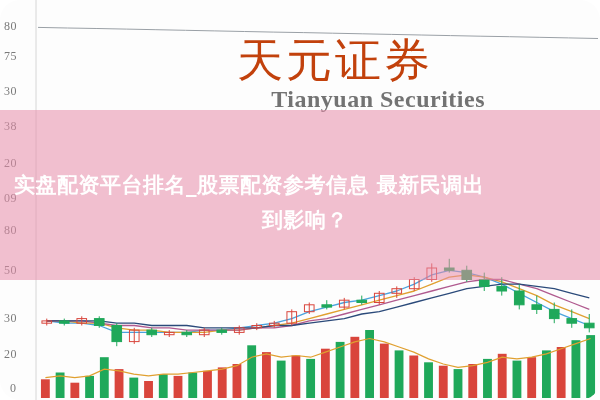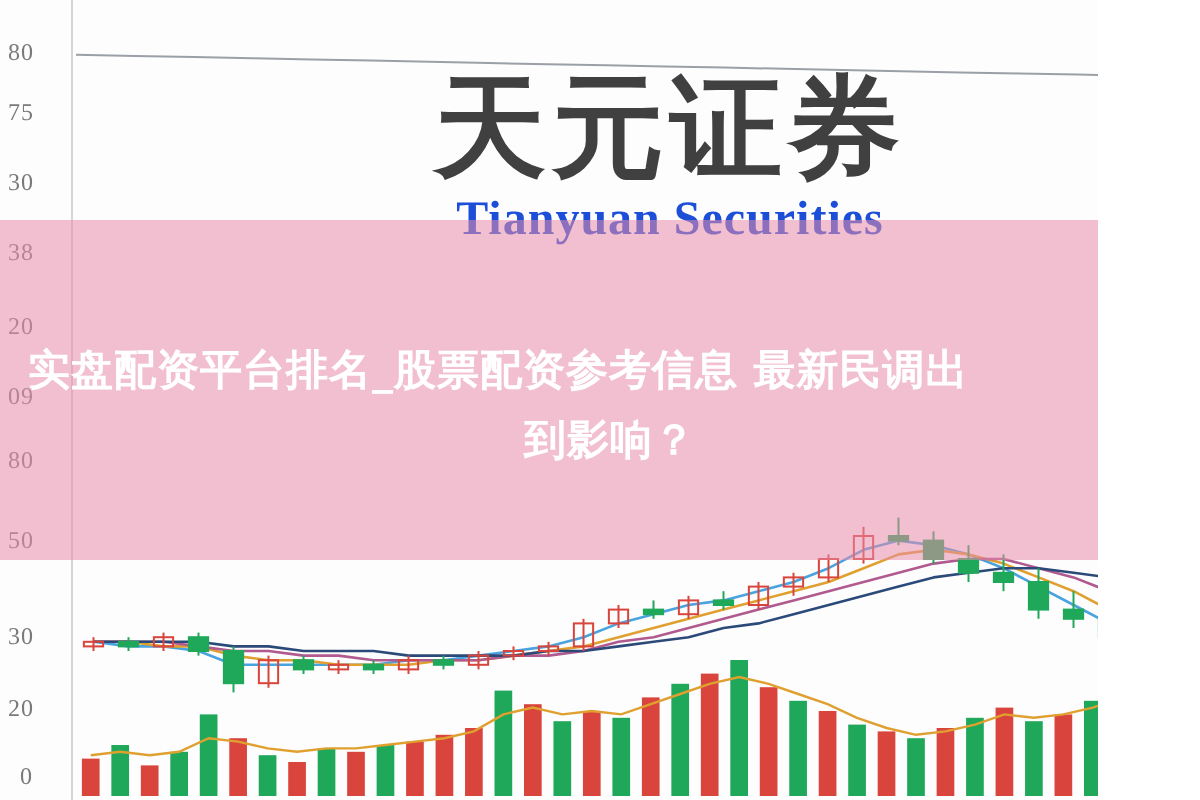--- a/index.html
+++ b/index.html
@@ -4,23 +4,24 @@
 <style>
   * { box-sizing: border-box; margin: 0; padding: 0; }
   html, body {
     width: 600px; height: 400px;
     overflow: hidden;
     background: #ffffff;
     font-family: "Liberation Sans", sans-serif;
   }
   #stage {
     position: relative;
-    width: 549px; height: 400px;
+    width: 600px; height: 400px;
     background: #fdfdfd;
     overflow: hidden;
+    border-radius: 20px;
   }
 
   
   #chart-svg { position: absolute; inset: 0; width: 600px; height: 400px; }
 
   
   .tick {
     position: absolute;
     left: 4px;
     font-size: 12px;
@@ -33,34 +34,35 @@
   
   #watermark {
     position: absolute;
     left: 185px; top: 36px;
     width: 300px;
     text-align: center;
     pointer-events: none;
   }
   #wm-cn {
     font-family: "DejaVu Sans", sans-serif;
-    font-size: 56px;
-    font-weight: bold;
-    color: #404040;
+    font-size: 46px;
+    font-weight: normal;
+    color: #c2410c;
     letter-spacing: 3px;
     line-height: 1.05;
     text-shadow: 0 1px 0 rgba(255,255,255,.35);
   }
   #wm-en {
     font-family: "Liberation Serif", serif;
     font-size: 24px;
     font-weight: bold;
-    color: #1d4ed8;
+    color: #737373;
     letter-spacing: .5px;
     margin-top: 2px;
+    text-align: right;
   }
 
   
   #band {
     position: absolute;
     left: 0; top: 110px;
     width: 600px; height: 170px;
     background: rgba(232,140,170,0.55);
     pointer-events: none;
   }

